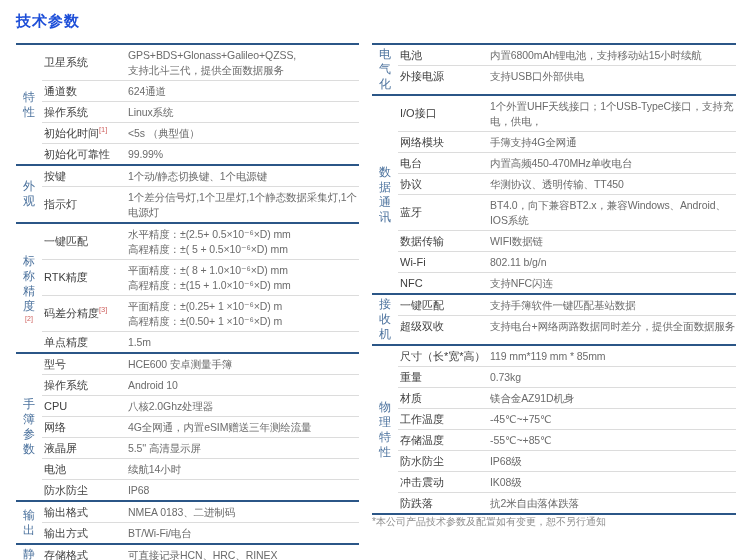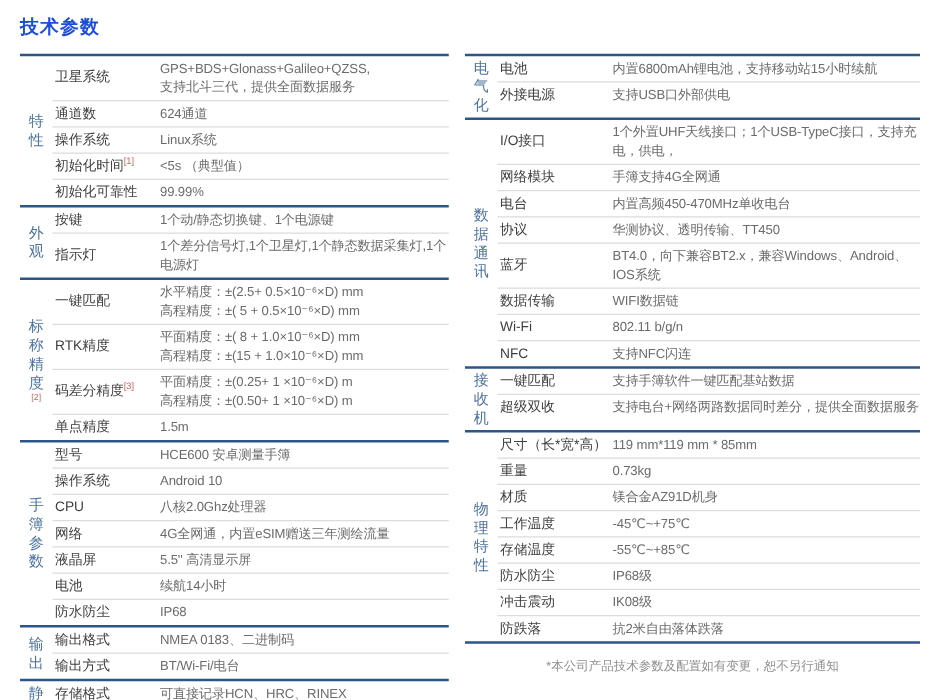--- a/index.html
+++ b/index.html
@@ -18,21 +18,21 @@
   .cat{flex:0 0 26px;display:flex;flex-direction:column;justify-content:center;align-items:center;padding:2px 0}
   .cat-text{width:14px;color:var(--category-text);font-size:12px;line-height:15px;word-break:break-all;text-align:center}
   .cat-note{color:var(--note-red);font-size:7px;line-height:8px;margin-top:1px}
   .rows{flex:1;display:flex;flex-direction:column;min-width:0}
   .row{display:flex;align-items:center;border-top:1px solid var(--row-divider);padding:2.5px 0}
   .row:first-child{border-top:0}
   .label{flex:0 0 84px;color:#3e3e3e;font-size:11px;line-height:15px;padding-left:2px}
   .right .label{flex:0 0 90px}
   .lab-note{color:var(--note-red);font-size:7.5px;vertical-align:super;line-height:0}
   .value{flex:1;color:#6b6b6b;font-size:10.5px;line-height:15px;letter-spacing:-0.1px;min-width:0}
-  .foot-note{text-align:center;color:#8f8f8f;font-size:10px;margin-top:11px;letter-spacing:0}
+  .foot-note{text-align:left;color:#8f8f8f;font-size:10px;margin-top:0;letter-spacing:0}
 </style>
 </head>
 <body>
 
 <div class="wrap">
   <div class="title">技术参数</div>
 
   <div class="columns">
     <div class="spec-table left">
         <div class="section">

